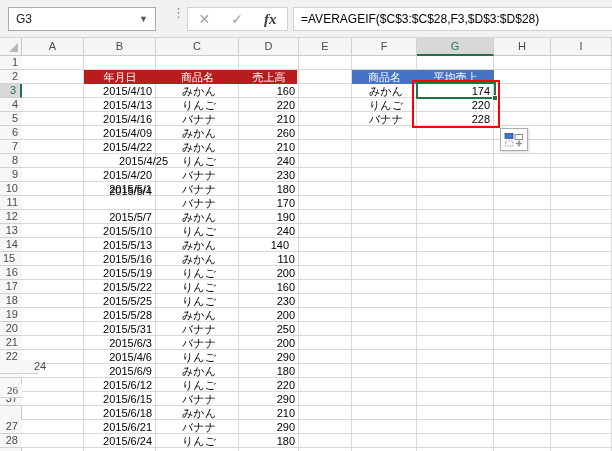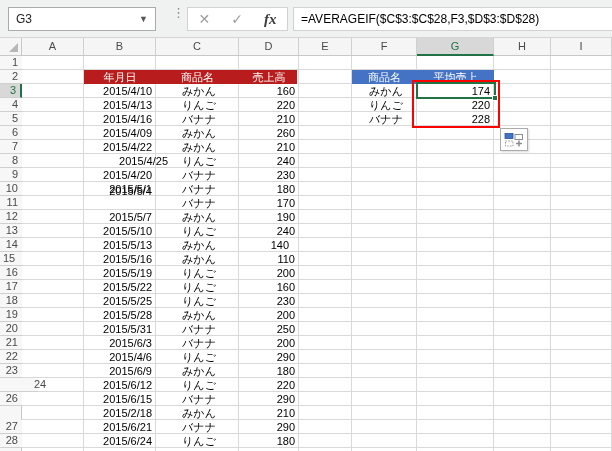--- a/index.html
+++ b/index.html
@@ -122,23 +122,23 @@
       <div class="row-head" style="top: 238px;">14</div>
       <div class="row-head" style="top: 252px; text-align: center;">15</div>
       <div class="row-head" style="top: 266px;">16</div>
       <div class="row-head" style="top: 280px;">17</div>
       <div class="row-head" style="top: 294px;">18</div>
       <div class="row-head" style="top: 308px;">19</div>
       <div class="row-head" style="top: 322px;">20</div>
       <div class="row-head" style="top: 336px;">21</div>
       <div class="row-head" style="top: 350px;">22</div>
       <div class="row-head" style="top: 364px;">23</div>
-      <div class="row-head" style="top: 378px; padding-left: 34px;">24</div>
+      <div class="row-head" style="top: 360px; padding-left: 34px;">24</div>
       <div class="row-head" style="top: 392px;">37</div>
-      <div class="row-head" style="top: 392px;">26</div>
+      <div class="row-head" style="top: 384px; font-family: Liberation Serif, serif;">26</div>
       <div class="row-head" style="top: 420px;">27</div>
       <div class="row-head" style="top: 434px;">28</div>
       <div class="vline" style="left: 83px;"></div>
       <div class="vline" style="left: 155px;"></div>
       <div class="vline" style="left: 238px;"></div>
       <div class="vline" style="left: 298px;"></div>
       <div class="vline" style="left: 351px;"></div>
       <div class="vline" style="left: 416px;"></div>
       <div class="vline" style="left: 493px;"></div>
       <div class="vline" style="left: 550px;"></div>
@@ -214,21 +214,21 @@
       <div class="cell ar" style="left: 239px; top: 350px; width: 60px;">290</div>
       <div class="cell ar" style="left: 84px; top: 364px; width: 72px;">2015/6/9</div>
       <div class="cell al" style="left: 156px; top: 364px; width: 83px;">みかん</div>
       <div class="cell ar" style="left: 239px; top: 364px; width: 60px;">180</div>
       <div class="cell ar" style="left: 84px; top: 378px; width: 72px;">2015/6/12</div>
       <div class="cell al" style="left: 156px; top: 378px; width: 83px;">りんご</div>
       <div class="cell ar" style="left: 239px; top: 378px; width: 60px;">220</div>
       <div class="cell ar" style="left: 84px; top: 392px; width: 72px;">2015/6/15</div>
       <div class="cell al" style="left: 156px; top: 392px; width: 83px;">バナナ</div>
       <div class="cell ar" style="left: 239px; top: 392px; width: 60px;">290</div>
-      <div class="cell ar" style="left: 84px; top: 406px; width: 72px;">2015/2/18</div>
+      <div class="cell ar" style="left: 84px; top: 406px; width: 72px;">2015/6/18</div>
       <div class="cell al" style="left: 156px; top: 406px; width: 83px;">みかん</div>
       <div class="cell ar" style="left: 239px; top: 406px; width: 60px;">210</div>
       <div class="cell ar" style="left: 84px; top: 420px; width: 72px;">2015/6/21</div>
       <div class="cell al" style="left: 156px; top: 420px; width: 83px;">バナナ</div>
       <div class="cell ar" style="left: 239px; top: 420px; width: 60px;">290</div>
       <div class="cell ar" style="left: 84px; top: 434px; width: 72px;">2015/6/24</div>
       <div class="cell al" style="left: 156px; top: 434px; width: 83px;">りんご</div>
       <div class="cell ar" style="left: 239px; top: 434px; width: 60px;">180</div>
       <div class="cell al" style="left: 352px; top: 84px; width: 65px;">みかん</div>
       <div class="cell ar" style="left: 417px; top: 84px; width: 77px;">174</div>

